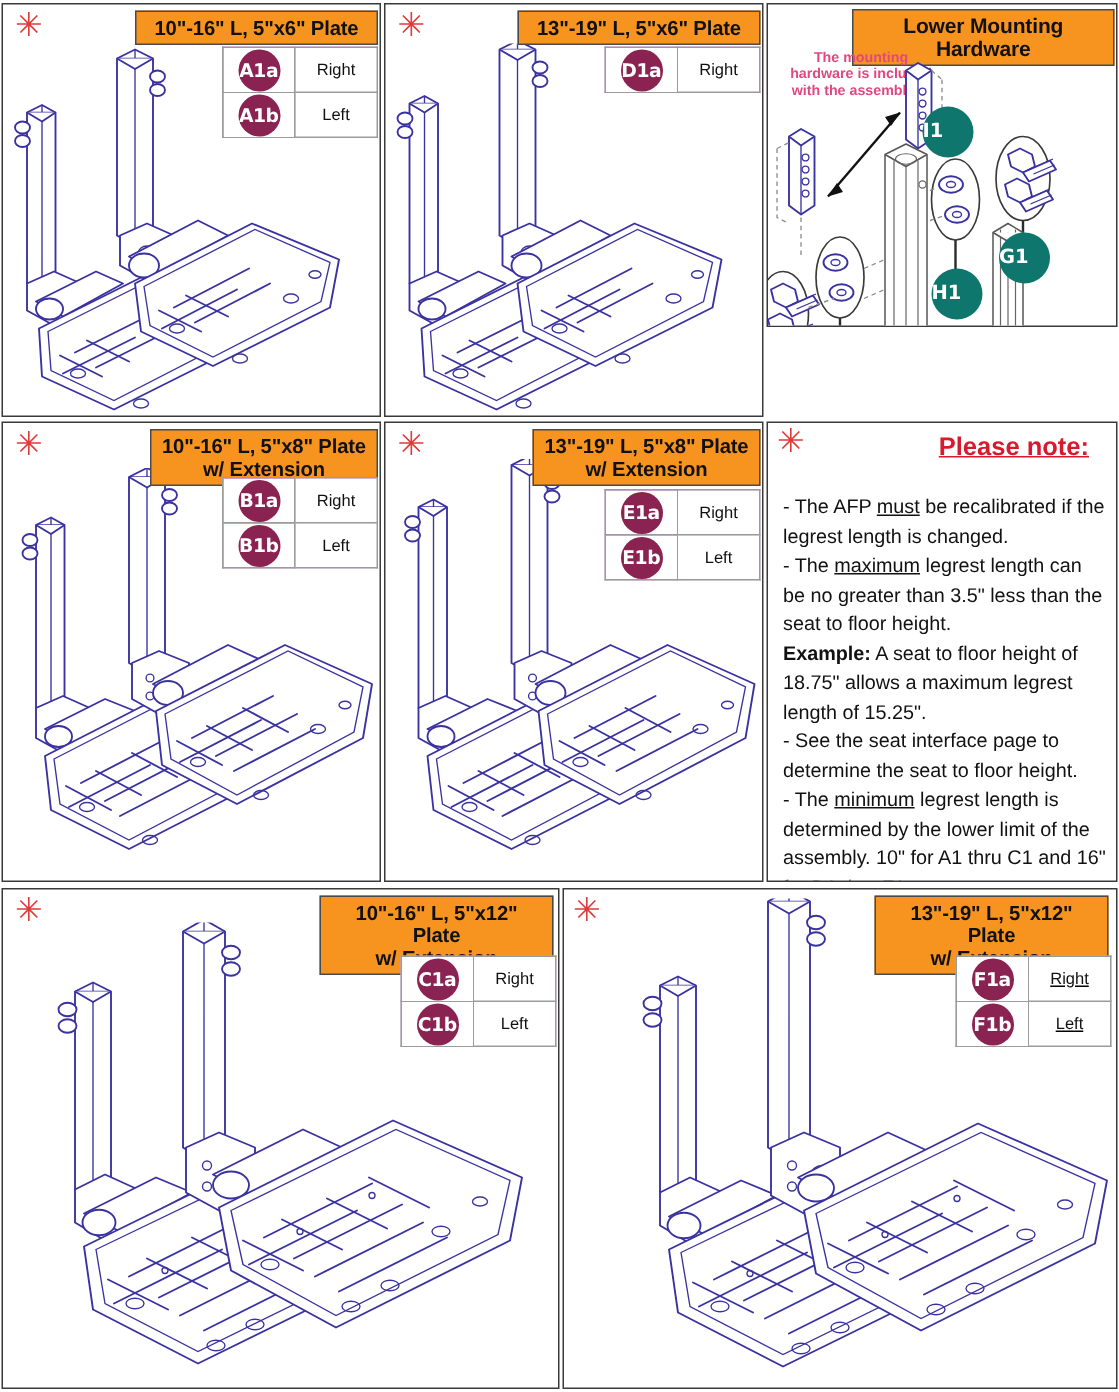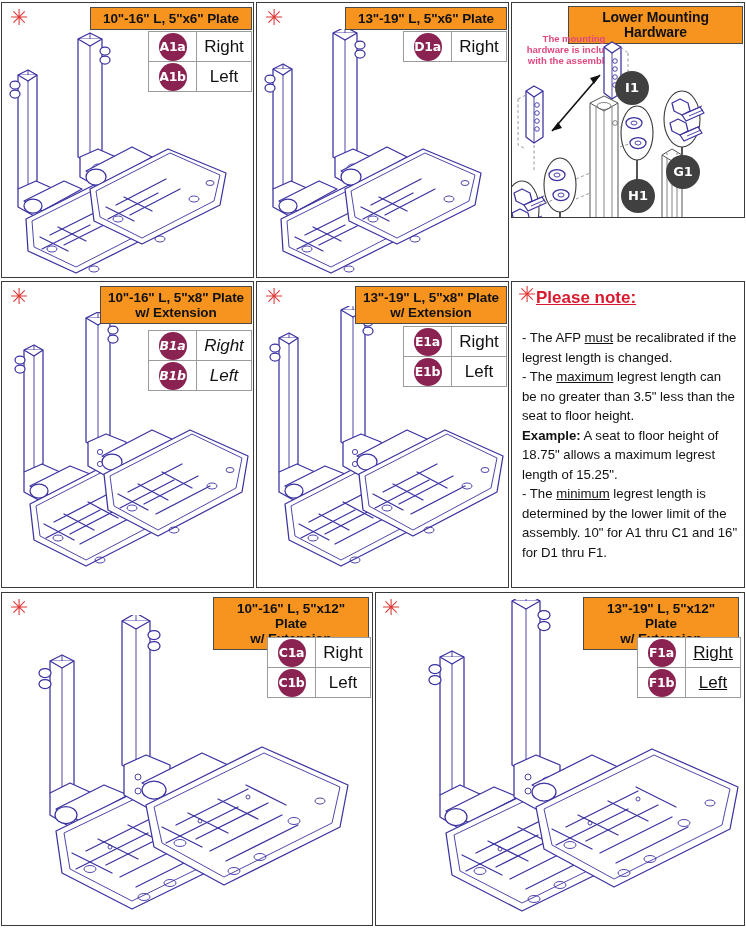--- a/index.html
+++ b/index.html
@@ -14,38 +14,38 @@
 
   
   .cap{position:absolute;background:#f79420;border:1.5px solid #4a4a4a;color:#111;
        font-size:13.5px;line-height:15px;font-weight:600;text-align:center;
        padding:3px 7px 3px 7px;box-sizing:border-box;white-space:pre-line;letter-spacing:-0.1px;}
 
   
   .cotab{position:absolute;border:1.2px solid #9b9b9b;border-collapse:collapse;background:#f0abfc;}
   .cotab td{border:1.2px solid #9b9b9b;padding:0;height:29px;vertical-align:middle;text-align:center;background:#fff;}
   .cotab td.k{width:47px;position:relative;}
-  .cotab td.v{width:54px;font-size:17px;color:#111;}
+  .cotab td.v{width:54px;font-size:11px;color:#111;}
   .bub{display:inline-block;width:28px;height:28px;border-radius:50%;background:#8a2252;
        color:#fff;font-size:12.5px;font-weight:700;line-height:28px;text-align:center;
        font-family:"DejaVu Sans",sans-serif;letter-spacing:-0.3px;}
 
   
   .hwnote{position:absolute;color:#e0487f;font-size:9.5px;line-height:11px;font-weight:700;text-align:center;}
-  .cbub{position:absolute;width:34px;height:34px;border-radius:50%;background:#404040;color:#fff;
-        font-size:13px;font-weight:700;line-height:34px;text-align:center;font-family:"DejaVu Sans",sans-serif;}
+  .cbub{position:absolute;width:34px;height:34px;border-radius:50%;background:#0f766e;color:#fff;
+        font-size:13px;font-weight:700;line-height:34px;font-family:"DejaVu Sans",sans-serif;}
   .torq{position:absolute;color:#2a1b8c;font-weight:700;}
   .torq .tau{font-size:25px;line-height:25px;font-family:"DejaVu Serif",serif;}
   .torq .eq{font-size:15px;}
   .torq .n1{font-size:11.5px;line-height:12px;}
   .torq .n2{font-size:10.5px;line-height:12px;padding-left:16px;}
   .torq .pct{font-size:11px;text-decoration:underline;}
 
   
-  .notetitle{color:#d8192e;font-size:17px;font-weight:700;text-decoration:underline;text-align:left;}
+  .notetitle{color:#d8192e;font-size:17px;font-weight:700;text-decoration:underline;text-align:right;}
   .notebody{font-size:13.2px;line-height:19.5px;color:#111;margin-top:13px;}
   .notebody u{text-decoration:underline;}
   .notebody b{font-weight:700;}
 
   
   svg.ill{position:absolute;display:block;}
   .ln{fill:none;stroke:#3a32a0;stroke-width:1.25;stroke-linejoin:round;stroke-linecap:round;}
   .lnt{fill:none;stroke:#3a32a0;stroke-width:0.9;}
   .fl{fill:#ffffff;stroke:#3a32a0;stroke-width:1.25;stroke-linejoin:round;}
   .gl{fill:#ffffff;stroke:#555;stroke-width:1.0;stroke-linejoin:round;}
@@ -347,21 +347,21 @@
         <ellipse class="lnt" cx="124" cy="196" rx="5" ry="3"></ellipse>
         <ellipse class="lnt" cx="166" cy="218" rx="5" ry="3"></ellipse>
         <ellipse class="lnt" cx="204" cy="174" rx="5" ry="3"></ellipse>
         <ellipse class="lnt" cx="222" cy="158" rx="4" ry="2.5"></ellipse>
         <path class="ln" d="M110 182 L140 198 M130 172 L160 188 M154 160 L184 176"></path>
       </g>
     </svg>
 
     <div class="cap" style="left:98px;top:4px;width:152px;">10"-16" L, 5"x8" Plate
 w/ Extension</div>
-    <table class="cotab" style="left:146px;top:48px;font-style:italic;">
+    <table class="cotab" style="left:146px;top:36px;">
       <tbody>
           <tr>
         <td class="k"><span class="bub">B1a</span></td>
         <td class="v">Right</td>
       </tr>
       <tr>
         <td class="k"><span class="bub">B1b</span></td>
         <td class="v">Left</td>
       </tr>
     </tbody>
@@ -429,20 +429,21 @@
       </table>
   </div>
 
   <div class="panel" style="left:511px;top:281px;width:234px;height:307px;">
     <span class="ast" style="left:6px;top:4px;">✳</span>
     <div class="notetitle" style="position:absolute;left:24px;top:6px;width:190px;">Please note:</div>
     <div class="notebody" style="position:absolute;left:10px;top:33px;width:216px;">
       <div><span>- The AFP </span><u>must</u><span> be recalibrated if the legrest length is changed.</span></div>
       <div><span>- The </span><u>maximum</u><span> legrest length can be no greater than 3.5" less than the seat to floor height.</span></div>
       <div><b>Example:</b><span> A seat to floor height of 18.75" allows a maximum legrest length of 15.25".</span></div>
+      <div><span>- See the seat interface page to determine the seat to floor height.</span></div>
       <div><span>- The </span><u>minimum</u><span> legrest length is determined by the lower limit of the assembly. 10" for A1 thru C1 and 16" for D1 thru F1.</span></div>
     </div>
   </div>
 
   <div class="panel" style="left:1px;top:592px;width:372px;height:334px;">
     <span class="ast" style="left:8px;top:6px;">✳</span>
 
     <svg class="ill" style="left:8px;top:22px;" width="356" height="306" viewBox="0 0 356 306">
       <g>
         <path class="fl" d="M40 46 L52 40 L64 46 L64 178 L52 186 L40 178 Z"></path>

